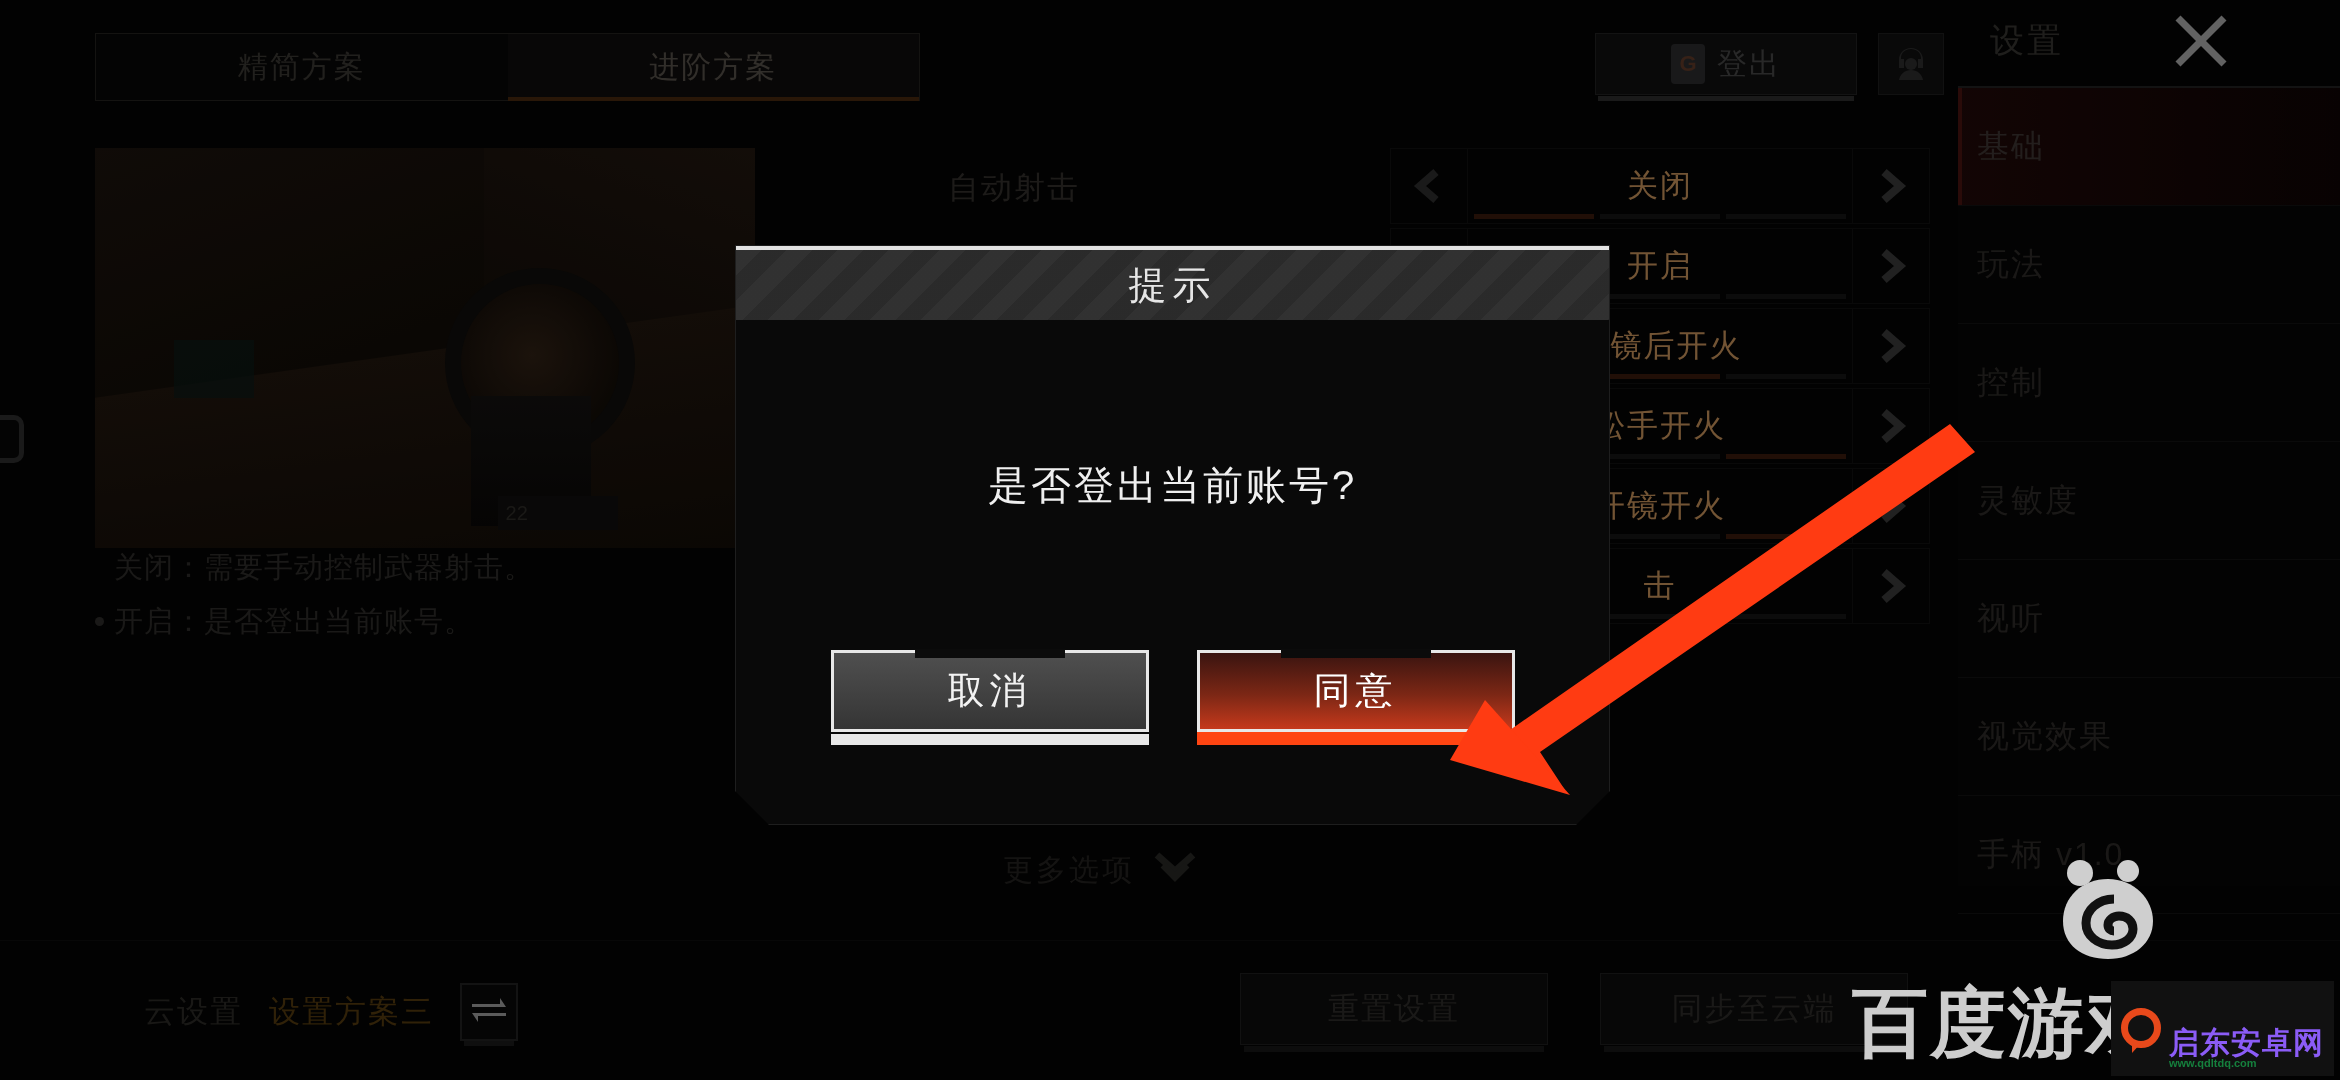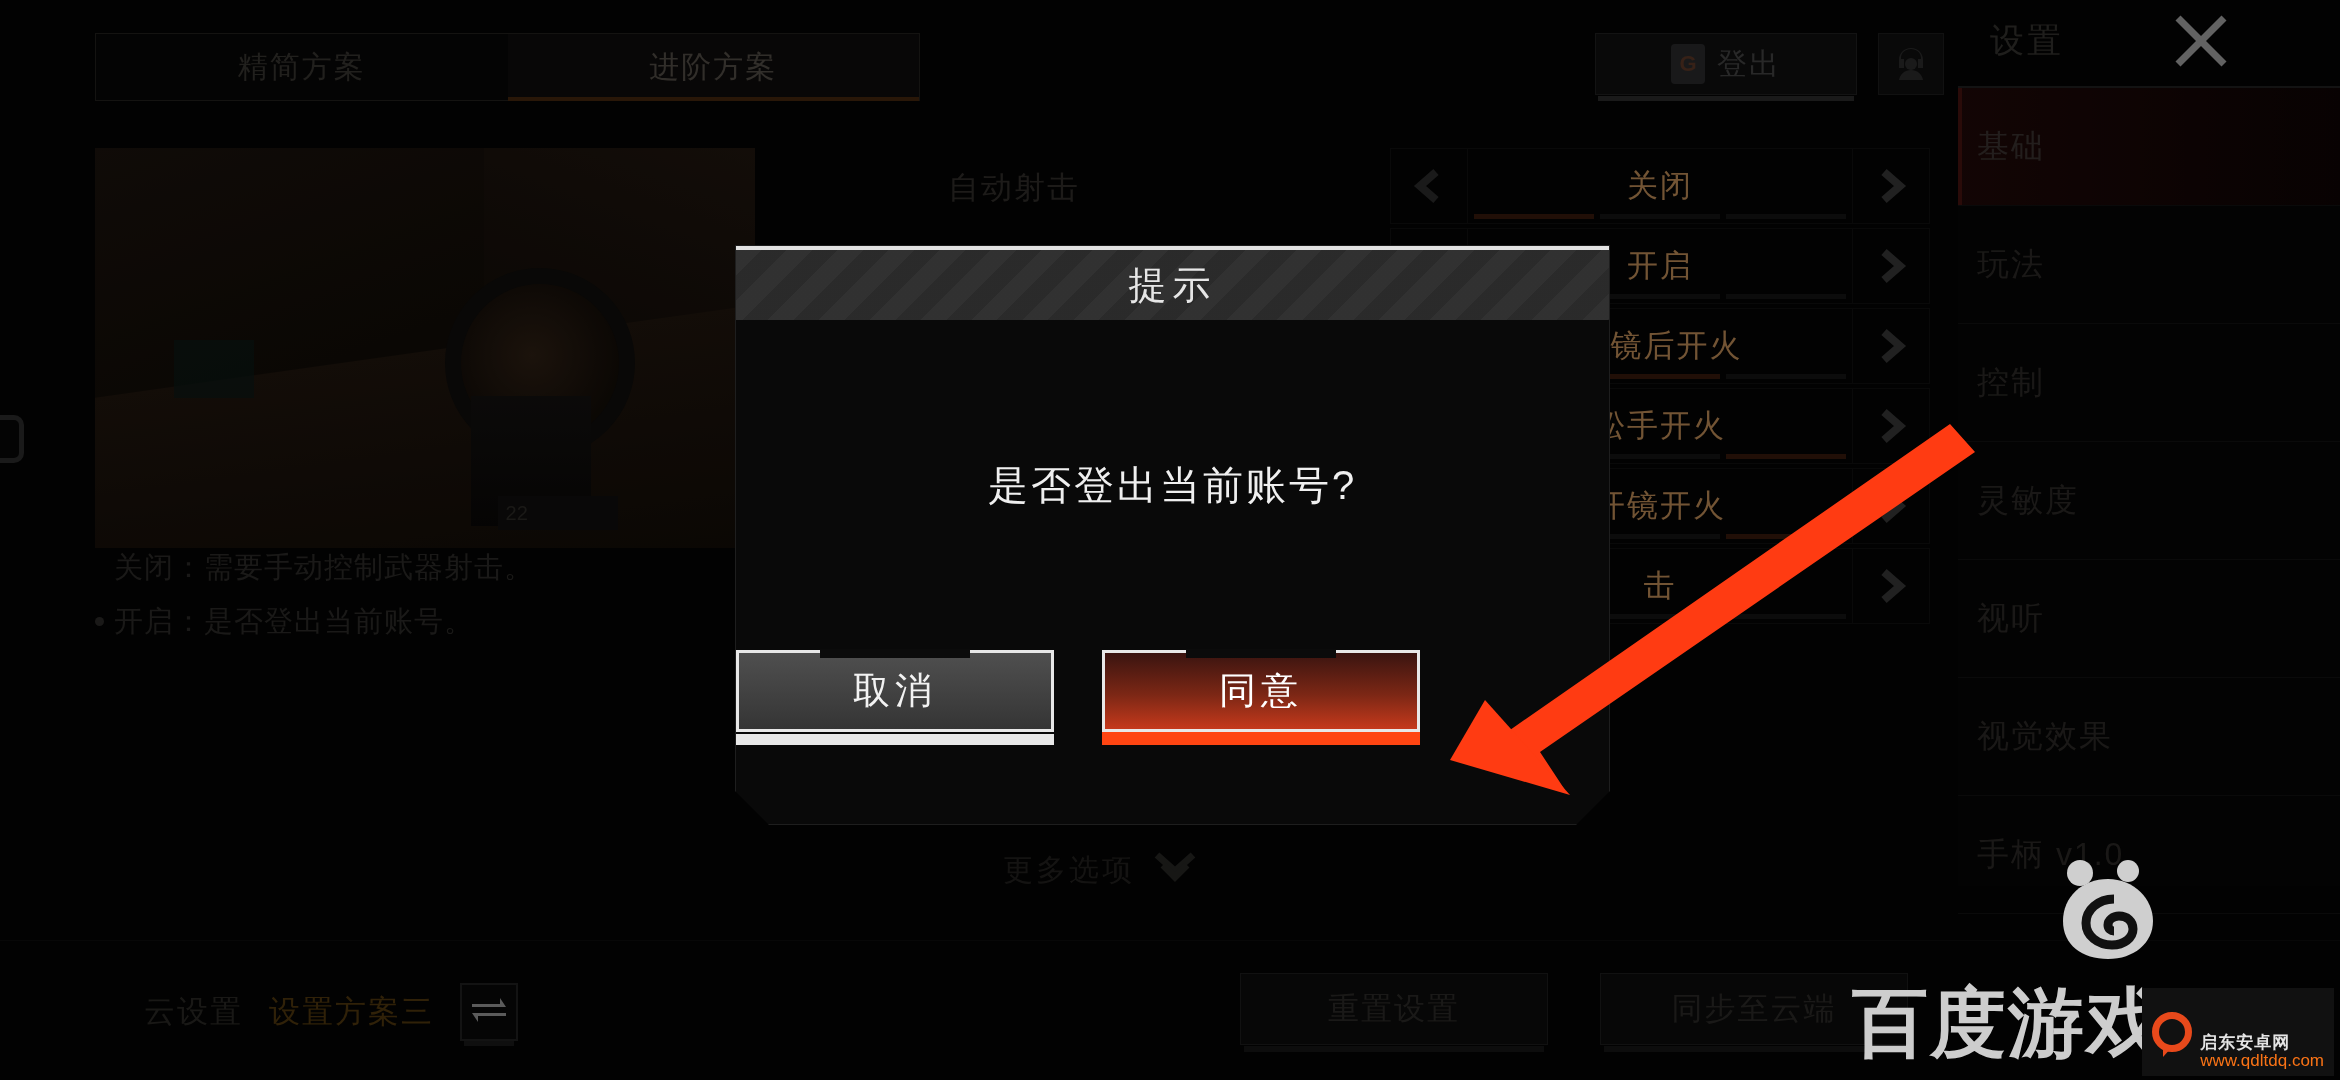--- a/index.html
+++ b/index.html
@@ -136,39 +136,39 @@
   .bear{ width:112px; height:112px; }
   .wm-text{ font-size:76px; font-weight:bold; color:#cdcdcd; letter-spacing:2px; }
   .site-badge{ position:absolute; right:6px; bottom:4px; display:flex;
       align-items:center; gap:8px; background:#111; padding:6px 10px; z-index:41; }
   .site-ring{ width:40px; height:40px; border:7px solid #e8491b; border-radius:50%;
       position:relative; }
   .site-ring:after{ content:""; position:absolute; left:4px; bottom:-12px;
       border-left:9px solid #e8491b; border-bottom:10px solid transparent;
       border-top:0; }
   .site-texts{ display:flex; flex-direction:column; line-height:1.05; }
-  .site-name{ font-size:17px; color:#e5e5e5; font-weight:bold; letter-spacing:1px;margin-top:40px; }
-  .site-url{ font-size:17px; color:#f97316; }
+  .site-name{ font-size:30px; color:#8b5cf6; font-weight:bold; letter-spacing:1px;margin-top:40px; }
+  .site-url{ font-size:11px; color:#15803d;font-weight:bold; }
 
   
   .overlay{ position:absolute; inset:0; background:rgba(0,0,0,.55); z-index:20; }
   .dialog{ position:absolute; left:735px; top:245px; width:875px; height:580px;
       z-index:22; background:#090909;
       clip-path:polygon(0 0,100% 0,100% calc(100% - 34px),calc(100% - 34px) 100%,34px 100%,0 calc(100% - 34px));
       border:1px solid #1e1e1e; }
   .dlg-header{ position:relative; height:74px; background:#2c2c2c; overflow:hidden;
       display:flex; align-items:center; justify-content:center;
       border-top:4px solid #e3e3e3; }
   .dlg-header .zig{ position:absolute; inset:0;
       background:repeating-linear-gradient(135deg,#323232 0 18px,#2a2a2a 18px 36px);
       opacity:.85; }
   .dlg-title{ position:relative; font-size:38px; color:#e6e6e6; letter-spacing:6px; }
   .dlg-body{ height:330px; display:flex; align-items:center; justify-content:center; }
   .dlg-msg{ font-size:40px; color:#efefef; letter-spacing:3px; }
-  .dlg-actions{ display:flex; justify-content:flex-start; gap:48px; }
+  .dlg-actions{ display:flex; justify-content:center; gap:48px; }
   .dlg-btn{ position:relative; width:318px; height:82px; display:flex;
       align-items:center; justify-content:center; font-size:37px; letter-spacing:5px; }
   .dlg-btn .notch{ position:absolute; top:-4px; left:50%; transform:translateX(-50%);
       width:150px; height:9px; background:#0b0b0b; }
   .btn-cancel{ background:linear-gradient(180deg,#4f4f4f,#353535);
       border:3px solid #e8e8e8; color:#f2f2f2; }
   .btn-cancel:after{ content:""; position:absolute; left:-3px; right:-3px; bottom:-16px;
       height:11px; background:#e8e8e8; }
   .btn-confirm{ background:linear-gradient(180deg,#3a1410 0%,#7c2715 55%,#c5391c 100%);
       border:3px solid #e8e8e8; color:#ffffff; }

